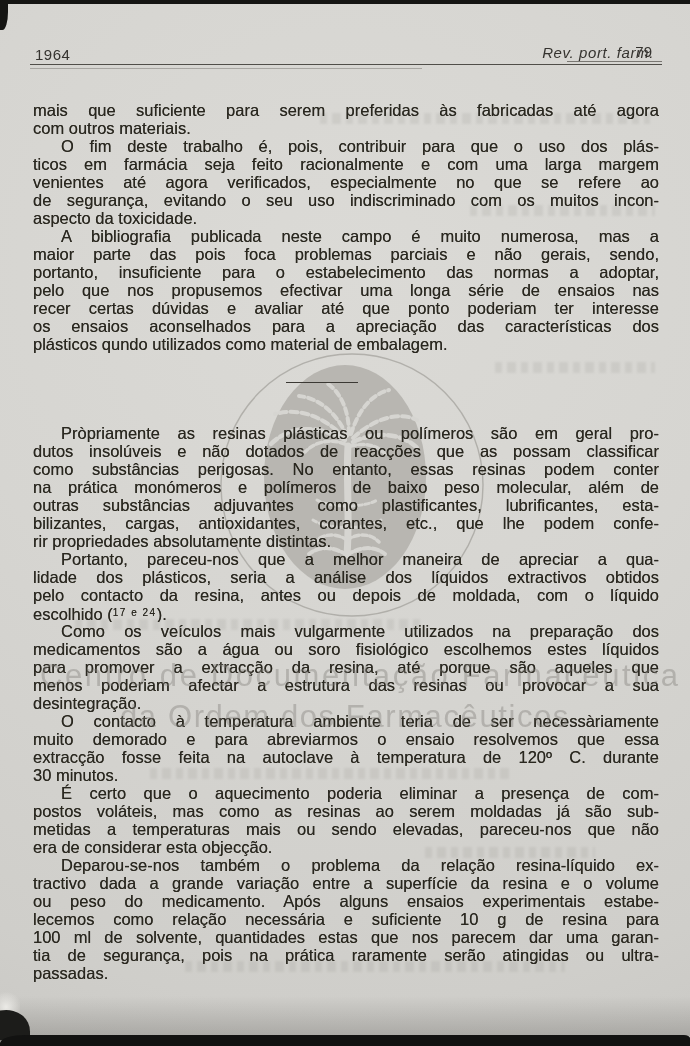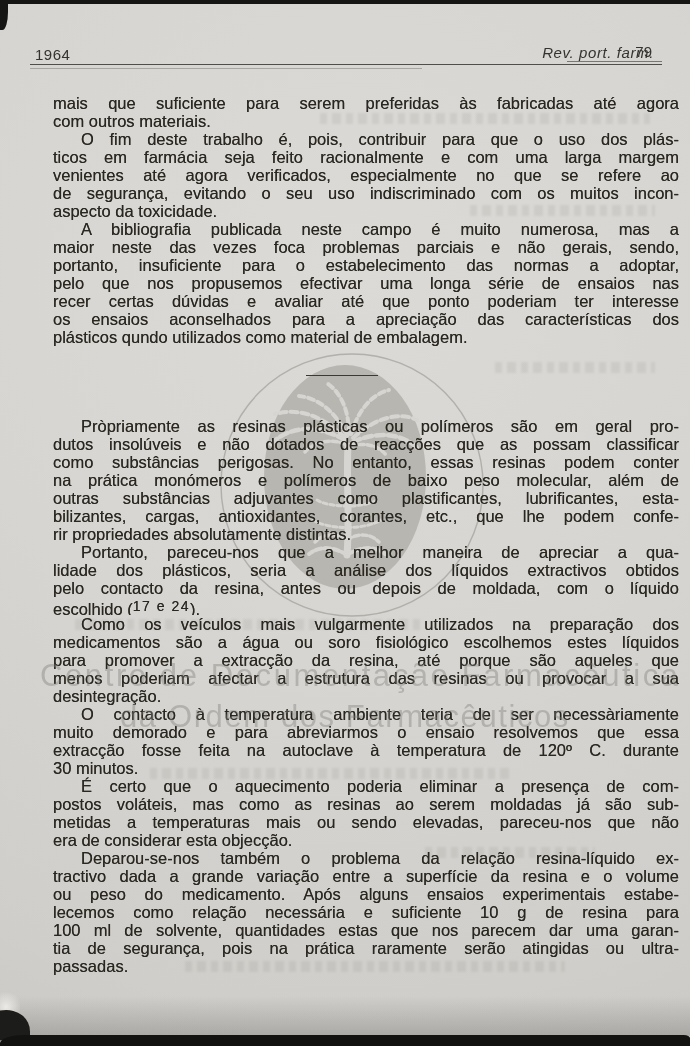--- a/index.html
+++ b/index.html
@@ -32,26 +32,26 @@
   
   .wm-line{position:absolute;z-index:5;color:rgba(128,126,119,.40);white-space:nowrap;pointer-events:none;}
   .wm-1{top:658px;left:40px;font-size:31px;letter-spacing:2.6px;}
   .wm-2{top:699px;left:0;right:0;text-align:center;font-size:31px;letter-spacing:1.6px;}
 
   
   .smudge{position:absolute;height:11px;z-index:0;opacity:.11;filter:blur(1.1px);
     background:repeating-linear-gradient(90deg,#73716a 0 7px,transparent 7px 12px,#73716a 12px 21px,transparent 21px 26px);}
 
   
-  .body-text{position:absolute;left:33px;top:94px;width:626px;z-index:3;color:#29271f;font-size:16.5px;margin-left:20px;}
+  .body-text{position:absolute;left:33px;top:101px;width:626px;z-index:3;color:#29271f;font-size:16.5px;}
   .paragraph{margin:0;}
   .line{height:18px;line-height:18px;overflow:hidden;text-align:justify;text-align-last:justify;text-justify:inter-word;text-shadow:0 0 .35px rgba(41,39,31,.75);}
   .line.last{text-align-last:left;}
   .line.first{text-indent:28px;}
-  .line sup{font-size:14px;vertical-align:4px;letter-spacing:1.5px;}
+  .line sup{font-size:10px;vertical-align:4px;letter-spacing:1.5px;}
   .divider-block{width:72px;height:0;border-top:1.8px solid #3b3934;margin:29px 0 41px 253px;}
 </style>
 </head>
 <body>
 
 <div class="page">
 
   <div class="scan-top"></div>
   <div class="scan-left-top"></div>
 
@@ -103,21 +103,21 @@
       </div>
       <div class="paragraph">
         <div class="line first">O fim deste trabalho é, pois, contribuir para que o uso dos plás-</div>
         <div class="line">ticos em farmácia seja feito racionalmente e com uma larga margem</div>
         <div class="line">venientes até agora verificados, especialmente no que se refere ao</div>
         <div class="line">de segurança, evitando o seu uso indiscriminado com os muitos incon-</div>
         <div class="line last">aspecto da toxicidade.</div>
       </div>
       <div class="paragraph">
         <div class="line first">A bibliografia publicada neste campo é muito numerosa, mas a</div>
-        <div class="line">maior neste das vezes foca problemas parciais e não gerais, sendo,</div>
+        <div class="line">maior parte das pois foca problemas parciais e não gerais, sendo,</div>
         <div class="line">portanto, insuficiente para o estabelecimento das normas a adoptar,</div>
         <div class="line">pelo que nos propusemos efectivar uma longa série de ensaios nas</div>
         <div class="line">recer certas dúvidas e avaliar até que ponto poderiam ter interesse</div>
         <div class="line">os ensaios aconselhados para a apreciação das características dos</div>
         <div class="line last">plásticos qundo utilizados como material de embalagem.</div>
       </div>
       <div class="divider-block"></div>
       <div class="paragraph">
         <div class="line first">Pròpriamente as resinas plásticas ou polímeros são em geral pro-</div>
         <div class="line">dutos insolúveis e não dotados de reacções que as possam classificar</div>

